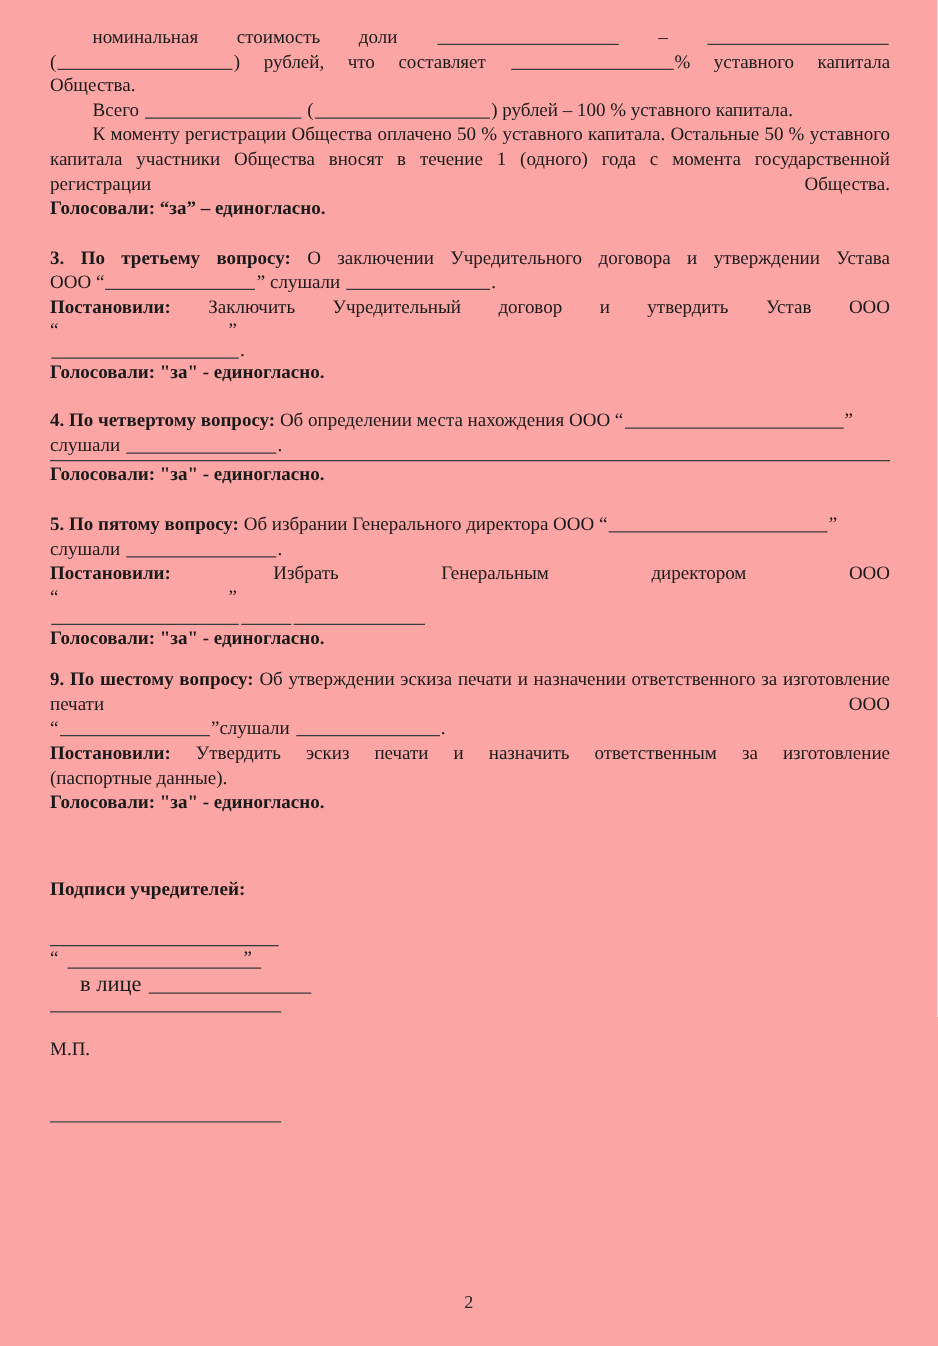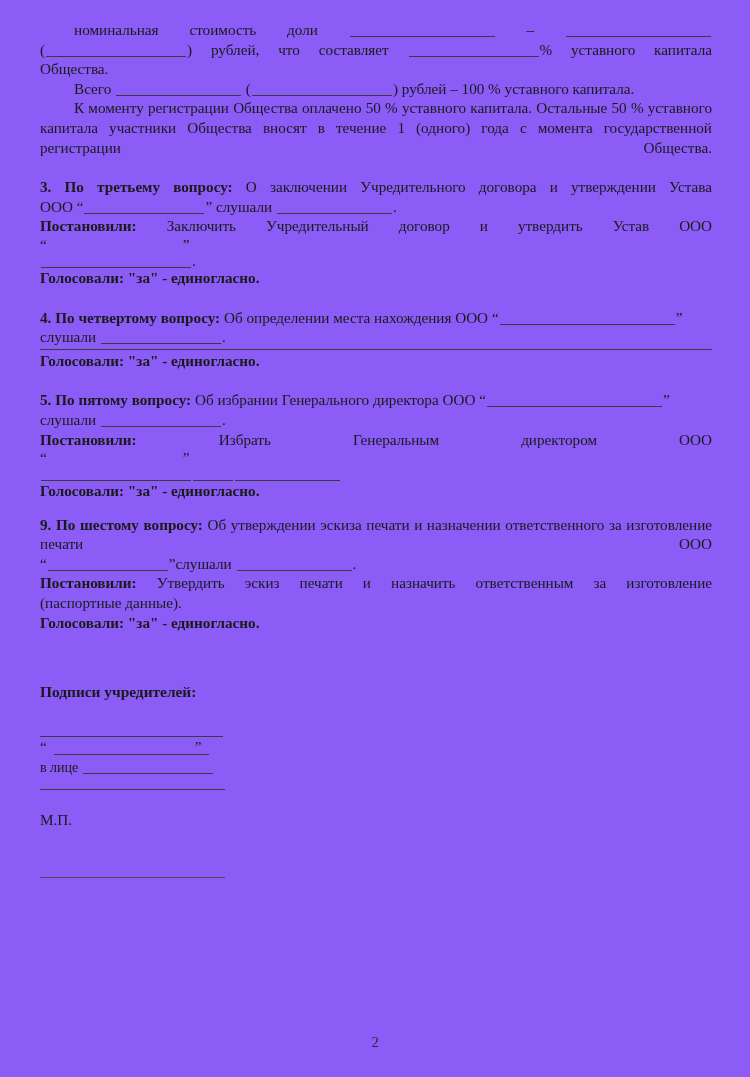--- a/index.html
+++ b/index.html
@@ -13,21 +13,21 @@
     height: 1077px;
     position: relative;
     font-family: "Liberation Serif", "DejaVu Serif", serif;
     color: #1a1a1a;
     -webkit-font-smoothing: antialiased;
   }
 
   .page {
     position: absolute;
     inset: 0;
-    background: #8b5cf6;
+    background: #fca5a5;
   }
 
   .content {
     position: absolute;
     left: 40px;
     top: 20px;
     width: 672px;
   }
 
   
@@ -87,23 +87,24 @@
   .sig-block { margin-top: 34px; }
   .sig-line {
     border-bottom: 1.4px solid #3a3a3a;
     height: 0;
     margin: 0;
   }
   .sig-w2 { width: 155px; }
   .sig-w3 { width: 183px; }
   .sig-w4 { width: 185px; }
   .sig-row {
-    font-size: 14px;
+    font-size: 18px;
     line-height: 19px;
     position: relative;
+    margin-left: 24px;
   }
   .quoted-row {
     font-size: 15.2px;
     line-height: 17px;
     white-space: nowrap;
   }
   .quoted-row .qgap { display: inline-block; width: 136px; }
   .mp { font-size: 15.2px; line-height: 19px; margin-top: 20px; }
 
   .final-rule {
@@ -156,20 +157,21 @@
         <span class="blank w125"></span>
         <span>(</span><span class="blank w140"></span><span>)</span>
         <span>рублей – 100 % уставного капитала.</span>
       </div>
     </div>
 
     <div class="block">
       <div class="p just indent">К моменту регистрации Общества оплачено 50 % уставного капитала. Остальные 50 % уставного капитала участники Общества вносят в течение 1 (одного) года с момента государственной регистрации Общества.</div>
     </div>
 
+    <div class="vote">Голосовали: “за” – единогласно.</div>
 
     <div class="gap-lg"></div>
 
     <div class="block">
       <div class="p just">
         <b>3. По третьему вопросу:</b>
         <span>О заключении Учредительного договора и утверждении  Устава</span>
       </div>
       <div class="p left">
         <span>ООО</span>

